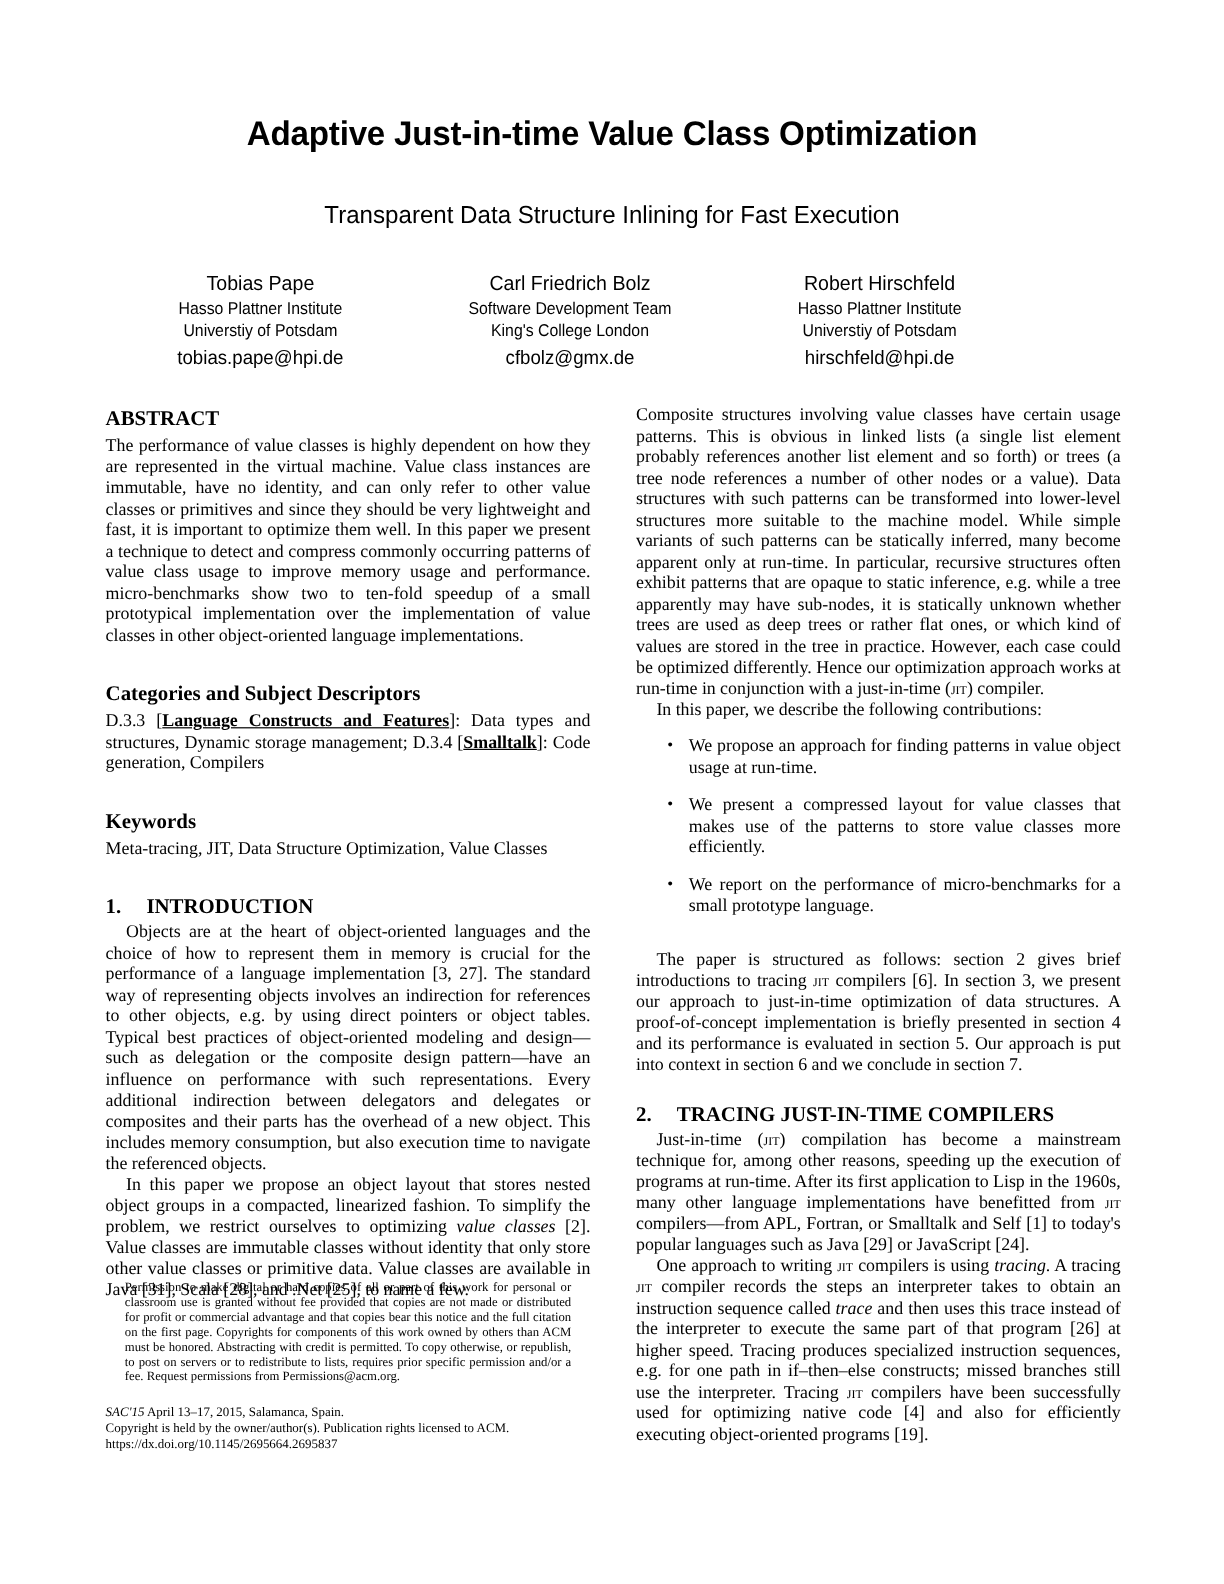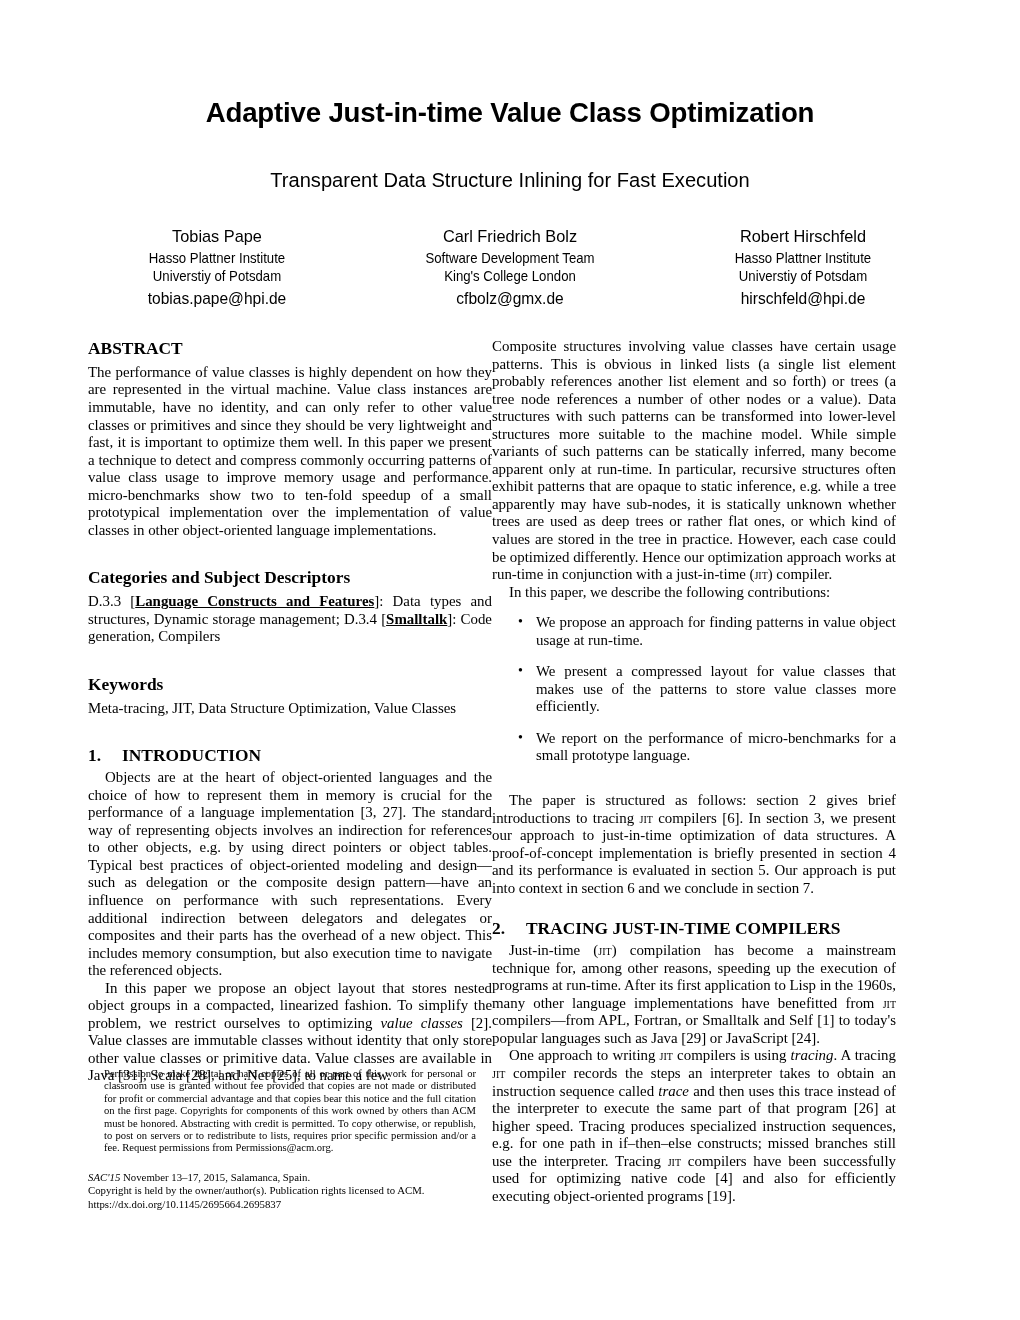--- a/index.html
+++ b/index.html
@@ -43,21 +43,21 @@
     font-size: 20.5px;
     line-height: 1.2;
     margin: 0;
     padding-top: 38px;
     transform: scaleX(0.98);
   }
 
   
   .authors {
     display: flex;
-    justify-content: space-between;
+    justify-content: flex-start;
     padding-top: 34px;
     text-align: center;
   }
   .author {
     width: 258px;
     font-family: "Liberation Sans", "DejaVu Sans", sans-serif;
   }
   .author-name {
     font-size: 17px;
     line-height: 1.32;
@@ -79,21 +79,21 @@
   .columns {
     display: flex;
     position: absolute;
     top: 338px;
     left: 88px;
     width: 846px;
   }
   .col {
     width: 404px;
   }
-  .col-left { }
+  .col-left { margin-right: 38px; }
 
   h2.sec-head {
     font-family: "Liberation Serif", "DejaVu Serif", serif;
     font-weight: bold;
     font-size: 17.4px;
     margin: 0 0 5px 0;
     line-height: 1.2;
   }
   h2.sec-head-num {
     font-family: "Liberation Serif", "DejaVu Serif", serif;
@@ -259,19 +259,19 @@
       <p class="body indent"><span>Just-in-time (</span><span class="sc">jit</span><span>) compilation has become a mainstream technique for, among other reasons, speeding up the execution of programs at run-time. After its first application to Lisp in the 1960s, many other language implementations have benefitted from </span><span class="sc">jit</span><span> compilers—from APL, Fortran, or Smalltalk and Self [1] to today's popular languages such as Java [29] or JavaScript [24].</span></p>
 
       <p class="body indent"><span>One approach to writing </span><span class="sc">jit</span><span> compilers is using </span><span class="it">tracing</span><span>. A tracing </span><span class="sc">jit</span><span> compiler records the steps an interpreter takes to obtain an instruction sequence called </span><span class="it">trace</span><span> and then uses this trace instead of the interpreter to execute the same part of that program [26] at higher speed. Tracing produces specialized instruction sequences, e.g. for one path in if–then–else constructs; missed branches still use the interpreter. Tracing </span><span class="sc">jit</span><span> compilers have been successfully used for optimizing native code [4] and also for efficiently executing object-oriented programs [19].</span></p>
 
     </div>
   </div>
 
   <div class="copyright">
     <p>Permission to make digital or hard copies of all or part of this work for personal or classroom use is granted without fee provided that copies are not made or distributed for profit or commercial advantage and that copies bear this notice and the full citation on the first page. Copyrights for components of this work owned by others than ACM must be honored. Abstracting with credit is permitted. To copy otherwise, or republish, to post on servers or to redistribute to lists, requires prior specific permission and/or a fee. Request permissions from Permissions@acm.org.</p>
     <div class="conf">
-      <div class="conf-line"><span class="it">SAC'15</span><span> November 13–17, 2015, Salamanca, Spain.</span></div>
+      <div class="conf-line"><span class="it">SAC'15</span><span> April 13–17, 2015, Salamanca, Spain.</span></div>
       <div class="lic-line">Copyright is held by the owner/author(s). Publication rights licensed to ACM.</div>
       <div class="lic-line">https://dx.doi.org/10.1145/2695664.2695837</div>
     </div>
   </div>
 
 </div>
 
 </body></html>

